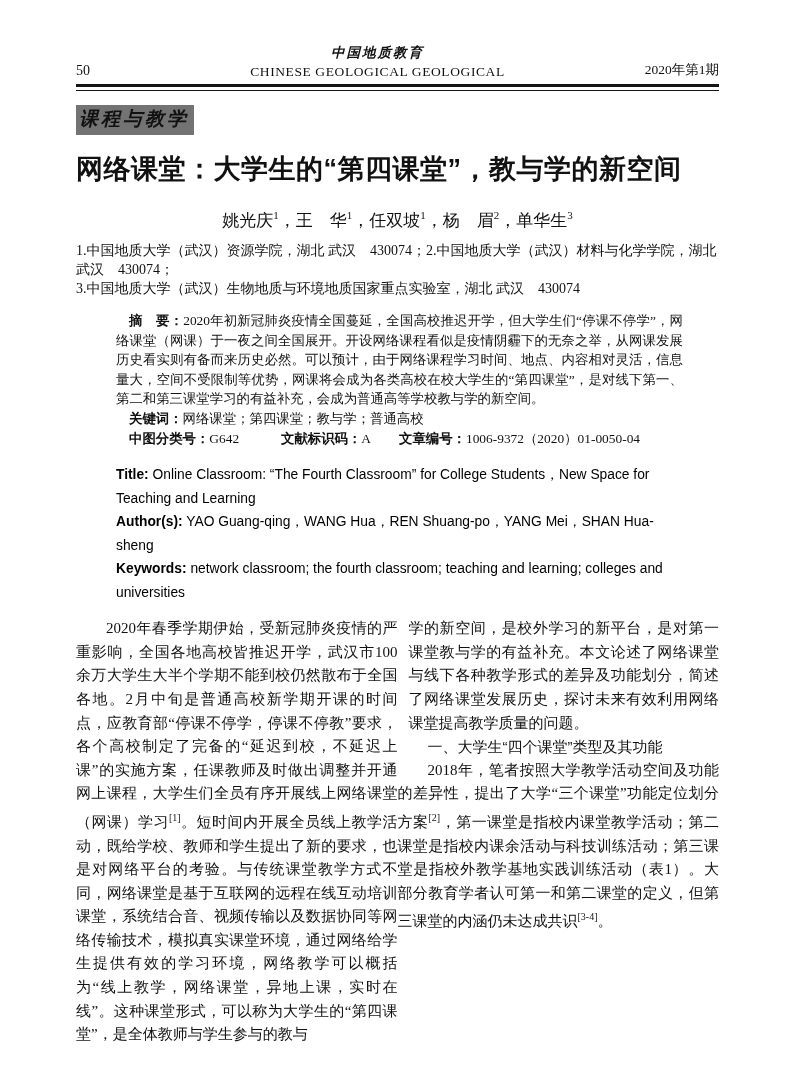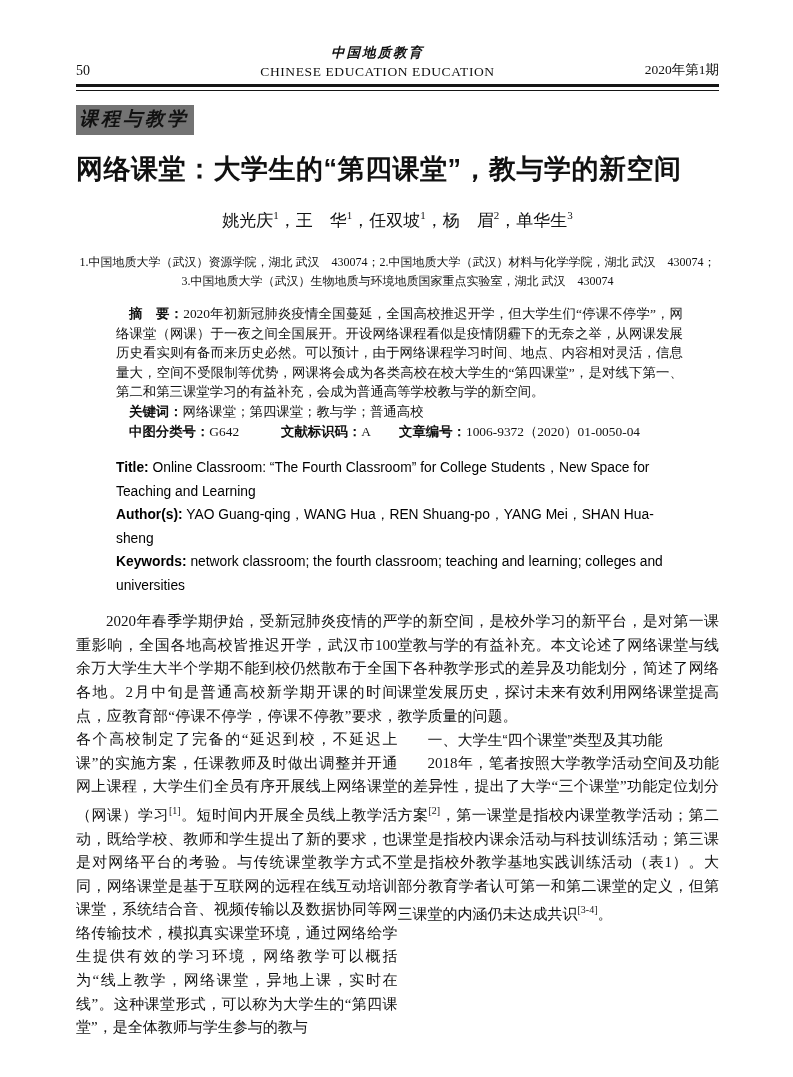--- a/index.html
+++ b/index.html
@@ -44,21 +44,21 @@
   .article-title {
     margin-top: 16px;
     text-align: left;
     font-family: "Liberation Sans", "DejaVu Sans", sans-serif;
     font-weight: bold;
     font-size: 27px;
     letter-spacing: 0.5px;
   }
   .author-line { margin-top: 22px; text-align: center; font-size: 17px; }
   .author-line sup { font-size: 11px; }
-  .affiliations { margin-top: 21px; text-align: center; font-size: 12px; line-height: 19px; }
+  .affiliations { margin-top: 9px; font-size: 14px; line-height: 19px; }
 
   
   .front { margin: 13px 36px 0 40px; font-size: 13.4px; line-height: 19.6px; text-align: justify; }
   .front .lbl { font-weight: bold; margin-left: 13px; }
   .class-row { display: flex; text-align: left; }
   .class-item { white-space: nowrap; }
   .class-item.c1 { width: 152px; }
   .class-item.c2 { width: 118px; }
 
   
@@ -68,39 +68,39 @@
     font-size: 13.8px; line-height: 23.5px;
     color: #000000;
     text-align: left;
   }
   .english .lbl { font-weight: bold; }
 
   
   .columns { margin-top: 13px; display: flex; }
   .col { width: 50%; font-size: 15px; line-height: 23.6px; text-align: justify; }
   .col p { text-indent: 2em; }
-  .col p.cont { text-indent: 0; }
+  .col p.cont { text-indent: 0; margin-left: 11px; }
   .col sup { font-size: 10px; }
   .sec-heading {
     font-family: "Liberation Sans", "DejaVu Sans", sans-serif;
     font-weight: normal;
     font-size: 15px;
     text-indent: 2em;
   }
 </style>
 </head>
 <body>
 
 <div class="page">
 
   <div class="jheader">
     <div class="jh-left">50</div>
     <div class="jh-center">
       <div class="journal-cn">中国地质教育</div>
-      <div class="journal-en">CHINESE  EDUCATION  EDUCATION</div>
+      <div class="journal-en">CHINESE  GEOLOGICAL  GEOLOGICAL</div>
     </div>
     <div class="jh-right">2020年第1期</div>
   </div>
   <div class="double-rule"></div>
 
   <div class="tag-row">
     <span class="column-tag">课程与教学</span>
   </div>
 
   <h1 class="article-title">网络课堂：大学生的“第四课堂”，教与学的新空间</h1>

